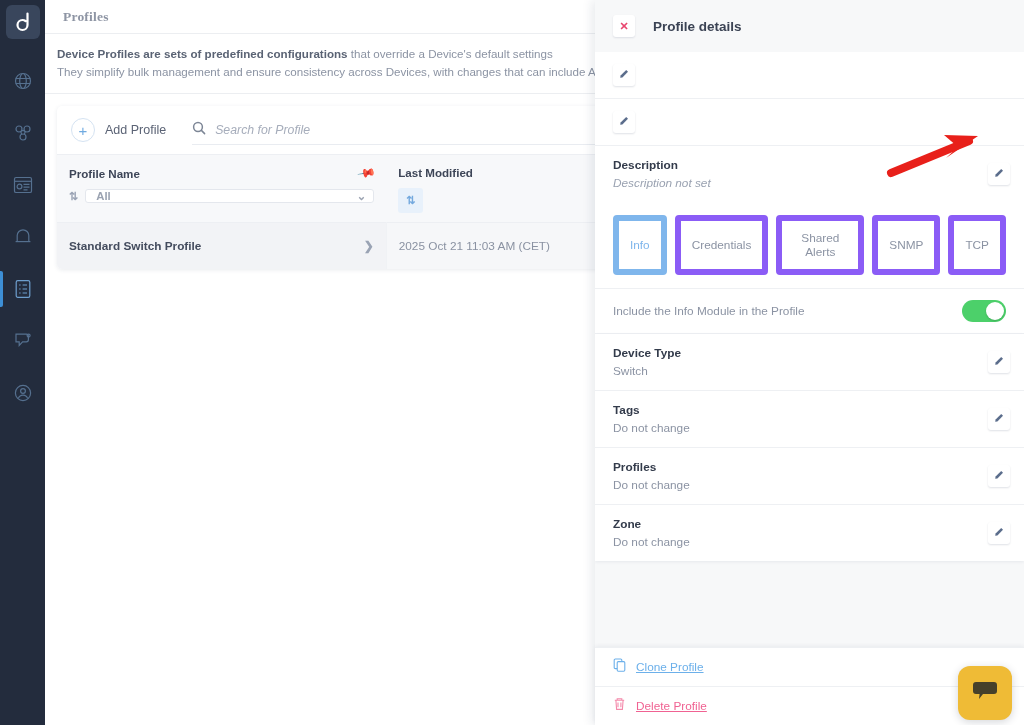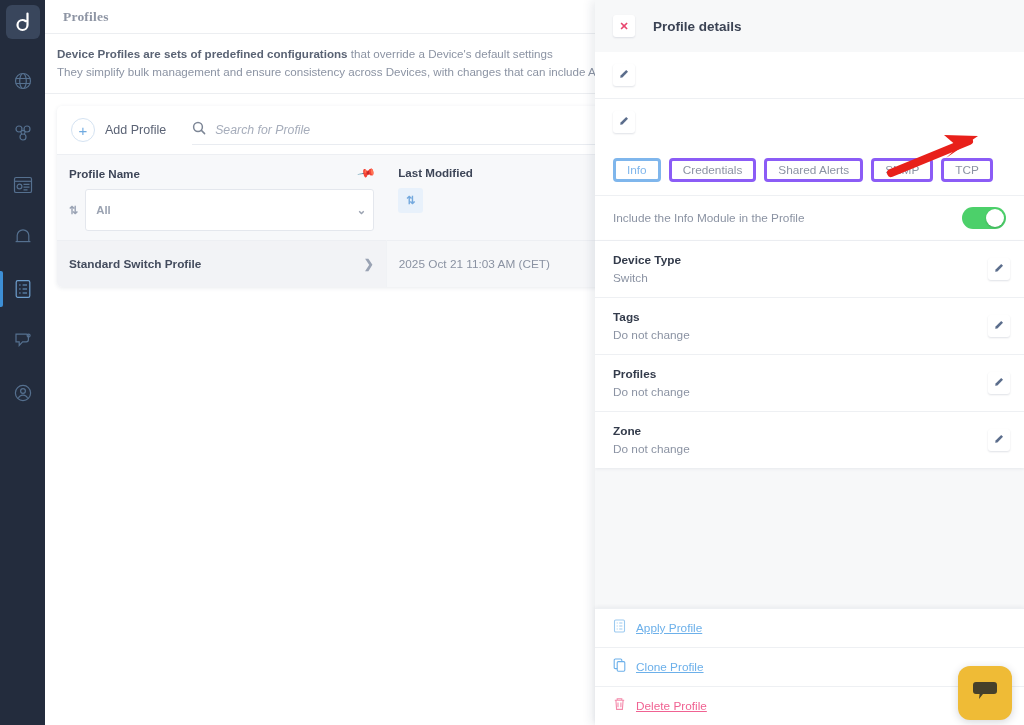--- a/index.html
+++ b/index.html
@@ -100,21 +100,21 @@
   .tbl th {
     text-align: left; vertical-align: top;
     background: #f7f8fa; padding: 11px 12px 9px 12px;
     border-top: 1px solid #edeff3;
   }
   .th-head { display: flex; align-items: center; justify-content: space-between; }
   .th-label { font-size: 11.6px; font-weight: 700; color: #3d4557; }
   .th-filter { display: flex; align-items: center; margin-top: 9px; }
   .sort-ico { color: #9aa3b4; font-size: 11px; margin-right: 7px; line-height:1; }
   .sel {
-    flex: 1; height: 42px; border: 1px solid #e4e7ed; border-radius: 3px;
+    flex: 1; height: 14px; border: 1px solid #e4e7ed; border-radius: 3px;
     background: #fff; display: flex; align-items: center; justify-content: space-between;
     padding: 0 7px 0 10px; font-size: 11.3px; color: #9aa2b1;
   }
   .sort-active {
     width: 25px; height: 25px; background: #e8f1fb; border-radius: 3px;
     display: flex; align-items: center; justify-content: center; color: #74a9de; font-size: 11px;
   }
   .pin { color: #7fa9d8; font-size: 12px; transform: rotate(35deg); }
   .tbl td {
     padding: 14px 12px; font-size: 11.8px; color: #8a92a2;
@@ -159,22 +159,22 @@
   .f-value { font-size: 11.8px; color: #8b93a3; margin-top: 4px; }
   .f-value.empty { font-style: italic; color: #9aa2b1; }
   .edit-btn {
     width: 22px; height: 22px; background: #fff; border-radius: 3px;
     box-shadow: 0 1px 2px rgba(30,45,80,.14);
     display: flex; align-items: center; justify-content: center; cursor: pointer; flex: 0 0 22px;
   }
 
   .tabs { display: flex; gap: 8px; padding: 13px 18px; background: #fff; border-bottom: 1px solid #eef0f3; }
   .tab {
-    border: 3px solid #8b5cf6; border-radius: 4px; background: #fff;
-    font-size: 11.8px; color: #8b93a3; padding: 2px 11px; cursor: pointer;
+    border: 6px solid #8b5cf6; border-radius: 4px; background: #fff;
+    font-size: 11.8px; color: #8b93a3; padding: 10px 11px; cursor: pointer;
     font-family: "Liberation Sans", sans-serif;
   }
   .tab.active { border-color: #7fb6ec; color: #7fb6ec; }
 
   .toggle-row {
     display: flex; align-items: center; justify-content: space-between;
     padding: 11px 18px; background: #fff; border-bottom: 1px solid #eef0f3;
   }
   .toggle-label { font-size: 11.8px; color: #8b93a3; }
   .toggle {
@@ -416,20 +416,33 @@
         </div>
         <div class="field">
           <div class="edit-btn">
             <span>
               <svg width="12" height="12" viewBox="0 0 12 12" fill="none">
                 <path d="M2.2 9.8 L2.6 7.6 L8.2 2 L10 3.8 L4.4 9.4 Z" fill="#5b6d8c"></path>
               </svg>
             </span>
           </div>
         </div>
+        <div class="field">
+          <div>
+            <div class="f-label">Description</div>
+            <div class="f-value empty">Description not set</div>
+          </div>
+          <div class="edit-btn">
+            <span>
+              <svg width="12" height="12" viewBox="0 0 12 12" fill="none">
+                <path d="M2.2 9.8 L2.6 7.6 L8.2 2 L10 3.8 L4.4 9.4 Z" fill="#5b6d8c"></path>
+              </svg>
+            </span>
+          </div>
+        </div>
       </div>
 
       <div class="tabs">
         <button class="tab active">Info</button>
         <button class="tab">Credentials</button>
         <button class="tab">Shared Alerts</button>
         <button class="tab">SNMP</button>
         <button class="tab">TCP</button>
       </div>
 
@@ -491,29 +504,20 @@
                   <path d="M2.2 9.8 L2.6 7.6 L8.2 2 L10 3.8 L4.4 9.4 Z" fill="#5b6d8c"></path>
                 </svg>
             </span>
           </div>
         </div>
       </div>
 
     </div>
 
     <div class="d-footer">
-      <div class="action blue">
-        <span>
-          <svg width="13" height="14" viewBox="0 0 13 14" fill="none" stroke="#9ccaf0" stroke-width="1.1">
-            <rect x="1.5" y="1" width="10" height="12" rx="1.2"></rect>
-            <path d="M3.7 4h1M3.7 7h1M3.7 10h1M6.2 4h3.2M6.2 7h3.2M6.2 10h3.2"></path>
-          </svg>
-        </span>
-        <span class="lbl">Apply Profile</span>
-      </div>
       <div class="action blue">
         <span>
           <svg width="13" height="14" viewBox="0 0 13 14" fill="none" stroke="#6cb0ea" stroke-width="1.1">
             <rect x="1.2" y="1" width="7.6" height="9.6" rx="1.1"></rect>
             <rect x="4.2" y="3.6" width="7.6" height="9.6" rx="1.1" fill="#fff"></rect>
           </svg>
         </span>
         <span class="lbl">Clone Profile</span>
       </div>
       <div class="action pink">

